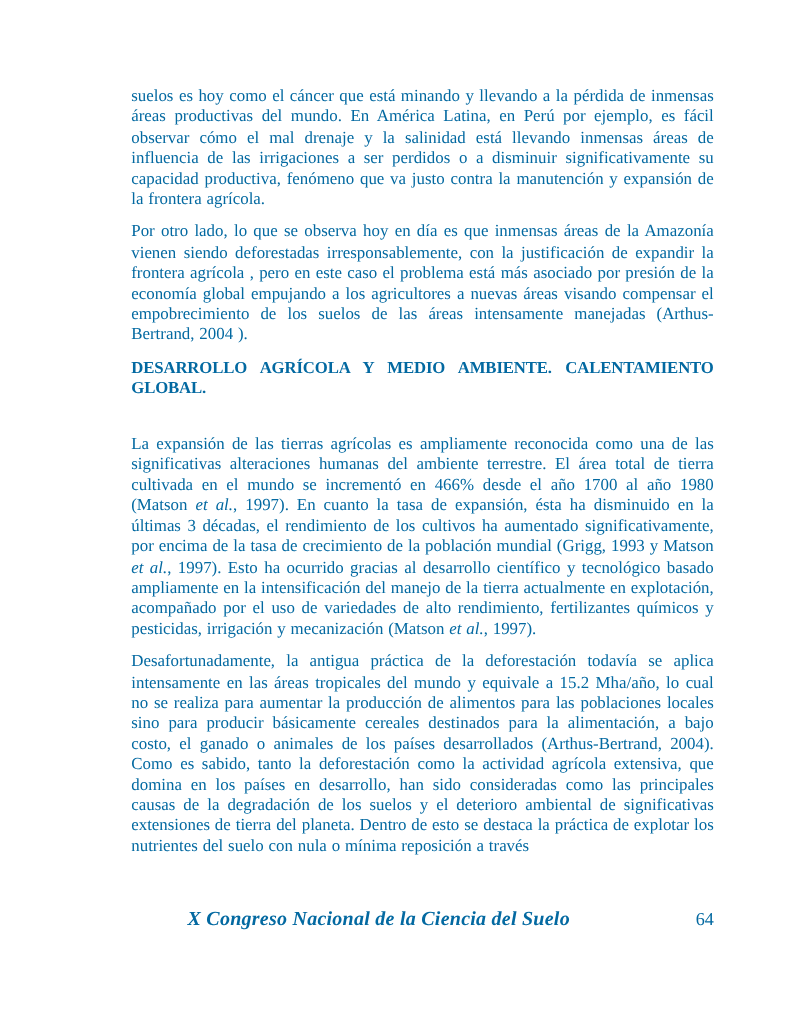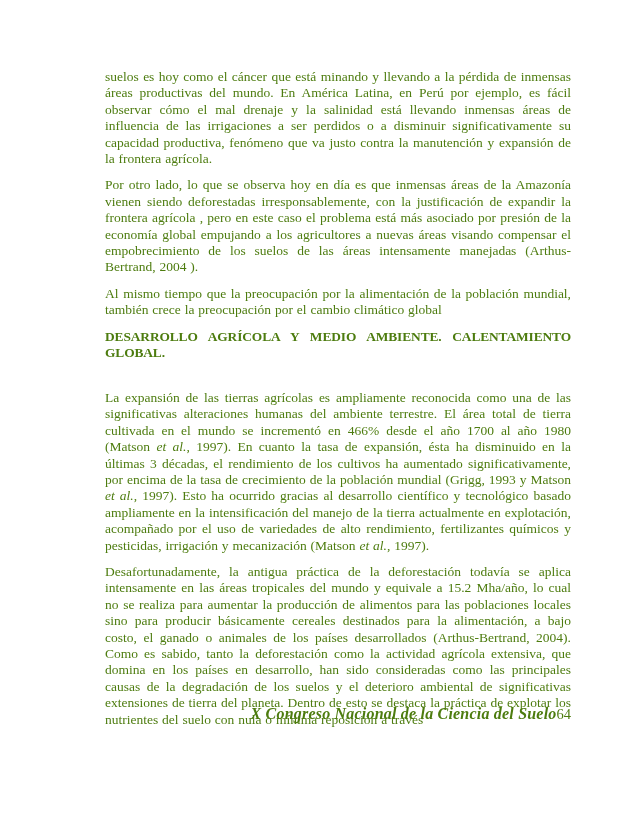--- a/index.html
+++ b/index.html
@@ -7,21 +7,21 @@
     padding: 0;
     background: #ffffff;
   }
   .page {
     position: relative;
     width: 640px;
     height: 816px;
     background: #ffffff;
     overflow: hidden;
     font-family: "Liberation Serif", "DejaVu Serif", serif;
-    color: #4d7c0f;
+    color: #0369a1;
   }
   .text-column {
     position: absolute;
     left: 105px;
     top: 69px;
     width: 466px;
   }
   p.body-paragraph {
     margin: 0 0 10px 0;
     font-size: 13.5px;
@@ -37,45 +37,44 @@
     font-weight: bold;
     letter-spacing: -0.1px;
     text-align: justify;
     text-justify: inter-word;
     word-spacing: 0.6px;
   }
   .italic { font-style: italic; margin-top: 10px; }
   .footer {
     position: absolute;
     left: 105px;
-    top: 705px;
+    top: 727px;
     width: 466px;
     display: flex;
-    justify-content: flex-end;
+    justify-content: space-between;
     align-items: baseline;
   }
   .footer-title {
     margin-left: 45px;
     font-size: 16px;
     font-weight: bold;
     font-style: italic;
     letter-spacing: 0.2px;
   }
   .footer-pagenum {
     font-size: 14.5px;
   }
 </style>
 </head>
 <body>
 
 <div class="page">
   <div class="text-column">
       <p class="body-paragraph"><span>suelos es hoy como el cáncer que está minando y llevando a la pérdida de inmensas áreas productivas del mundo. En América Latina, en Perú por ejemplo, es fácil observar cómo el mal drenaje y la salinidad está llevando inmensas áreas de influencia de las irrigaciones a ser perdidos o a disminuir significativamente su capacidad productiva, fenómeno que va justo contra la manutención y expansión de la frontera agrícola.</span></p>
       <p class="body-paragraph"><span>Por otro lado, lo que se observa hoy en día es que inmensas áreas de la Amazonía vienen siendo deforestadas irresponsablemente, con la justificación de expandir la frontera agrícola , pero en este caso el problema está más asociado por presión de la economía global empujando a los agricultores a nuevas áreas visando compensar el empobrecimiento de los suelos de las áreas intensamente manejadas (Arthus-Bertrand, 2004 ).</span></p>
-      <p class="body-paragraph"><span>Al mismo tiempo que la preocupación por la alimentación de la población mundial, también crece la preocupación por el cambio climático global</span></p>
       <p class="section-heading"><span>DESARROLLO AGRÍCOLA Y MEDIO AMBIENTE. CALENTAMIENTO GLOBAL.</span></p>
       <p class="body-paragraph"><span>La expansión de las tierras agrícolas es ampliamente reconocida como una de las significativas alteraciones humanas del ambiente terrestre. El área total de tierra cultivada en el mundo se incrementó en 466% desde el año 1700 al año 1980 (Matson </span><span class="italic">et al.</span><span>, 1997). En cuanto la tasa de expansión, ésta ha disminuido en la últimas 3 décadas, el rendimiento de los cultivos ha aumentado significativamente, por encima de la tasa de crecimiento de la población mundial (Grigg, 1993 y Matson </span><span class="italic">et al.</span><span>, 1997). Esto ha ocurrido gracias al desarrollo científico y tecnológico basado ampliamente en la intensificación del manejo de la tierra actualmente en explotación, acompañado por el uso de variedades de alto rendimiento, fertilizantes químicos y pesticidas, irrigación y mecanización (Matson </span><span class="italic">et al.</span><span>, 1997).</span></p>
       <p class="body-paragraph"><span>Desafortunadamente, la antigua práctica de la deforestación todavía se aplica intensamente en las áreas tropicales del mundo y equivale a 15.2 Mha/año, lo cual no se realiza para aumentar la producción de alimentos para las poblaciones locales sino para producir básicamente cereales destinados para la alimentación, a bajo costo, el ganado o animales de los países desarrollados (Arthus-Bertrand, 2004). Como es sabido, tanto la deforestación como la actividad agrícola extensiva, que domina en los países en desarrollo, han sido consideradas como las principales causas de la degradación de los suelos y el deterioro ambiental de significativas extensiones de tierra del planeta. Dentro de esto se destaca la práctica de explotar los nutrientes del suelo con nula o mínima reposición a través</span></p>
     </div>
   <div class="footer">
     <span class="footer-title">X Congreso Nacional de la Ciencia del Suelo</span>
     <span class="footer-pagenum">64</span>
   </div>
 </div>
 

